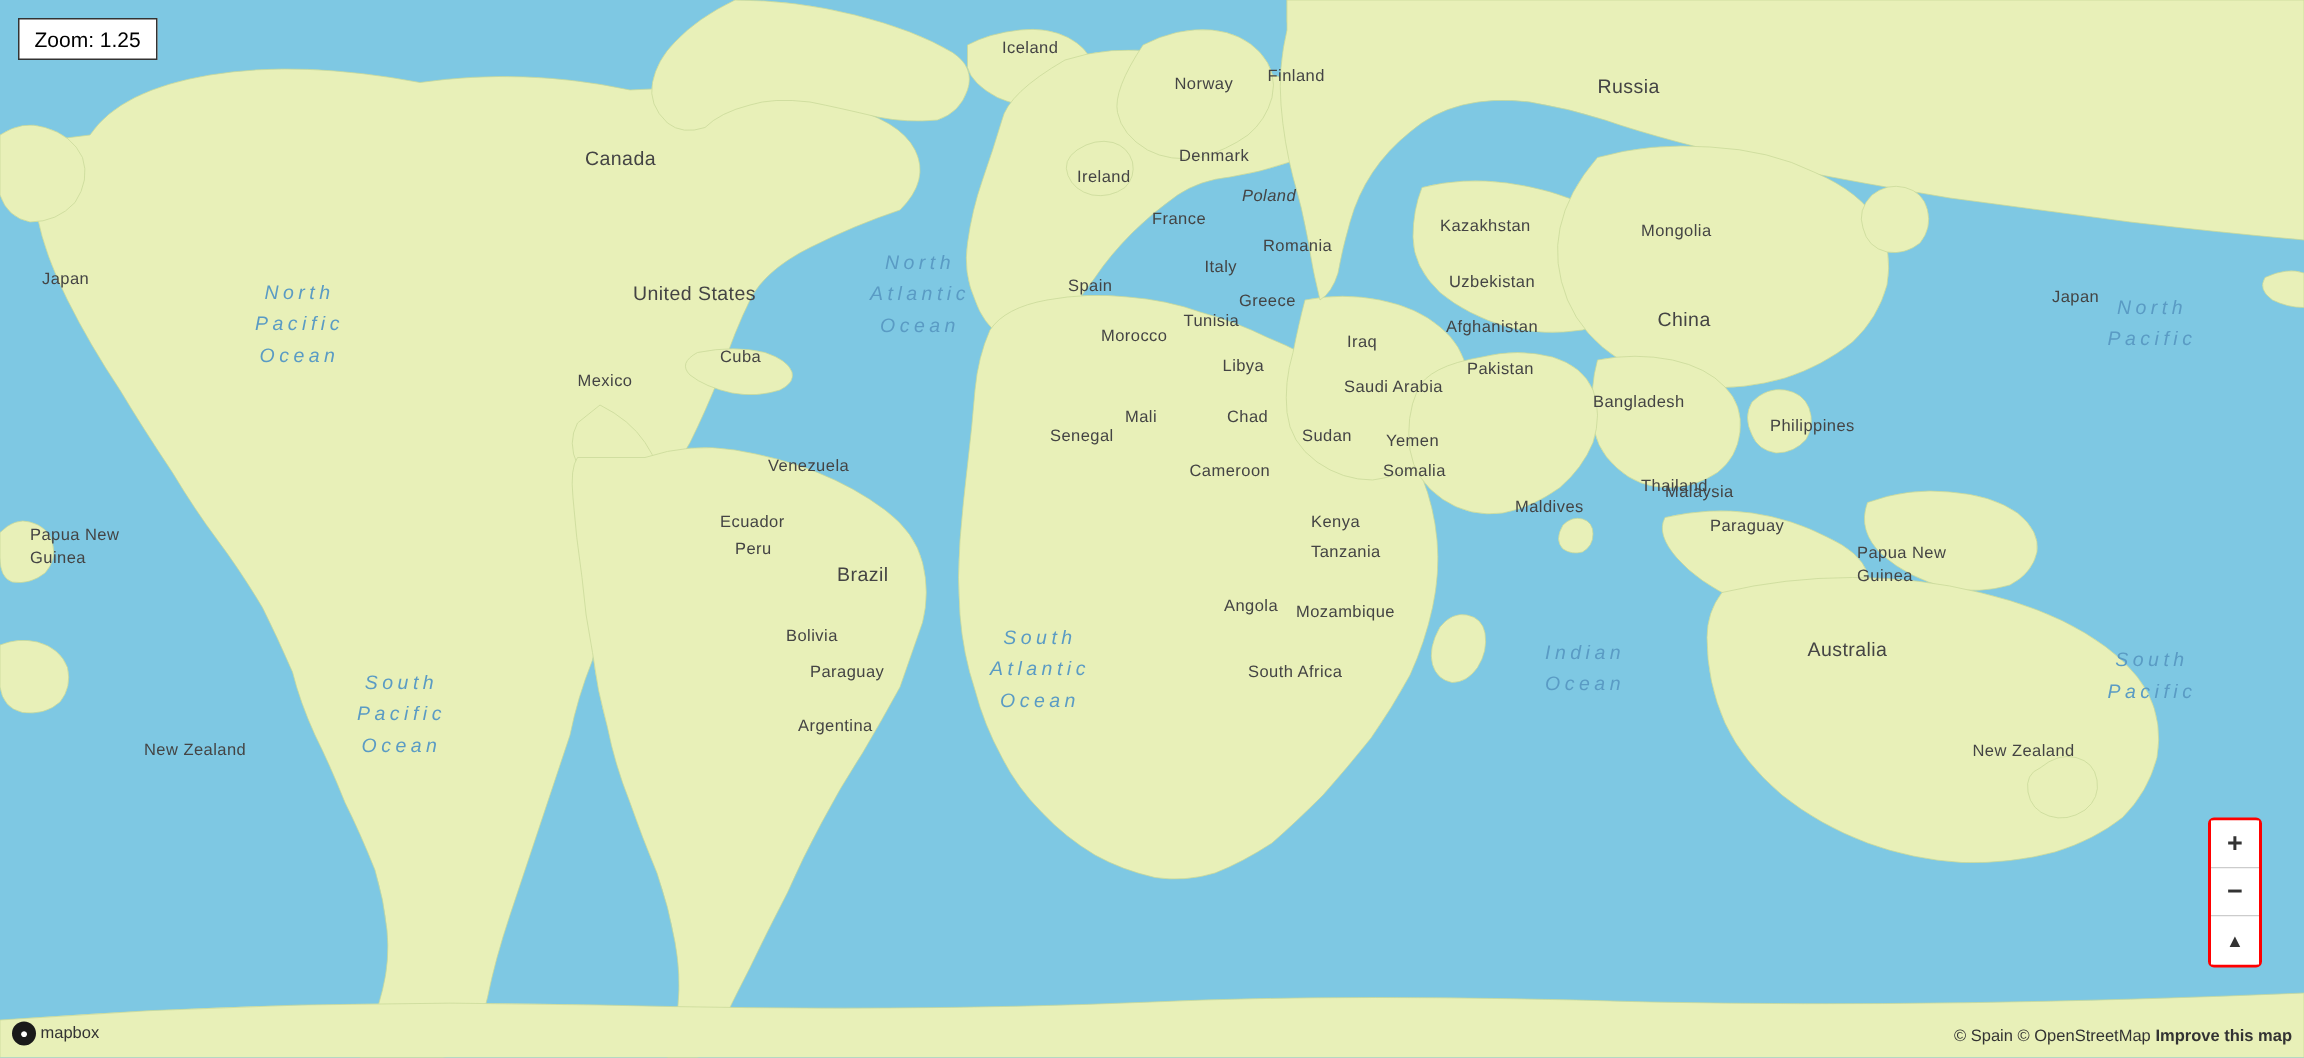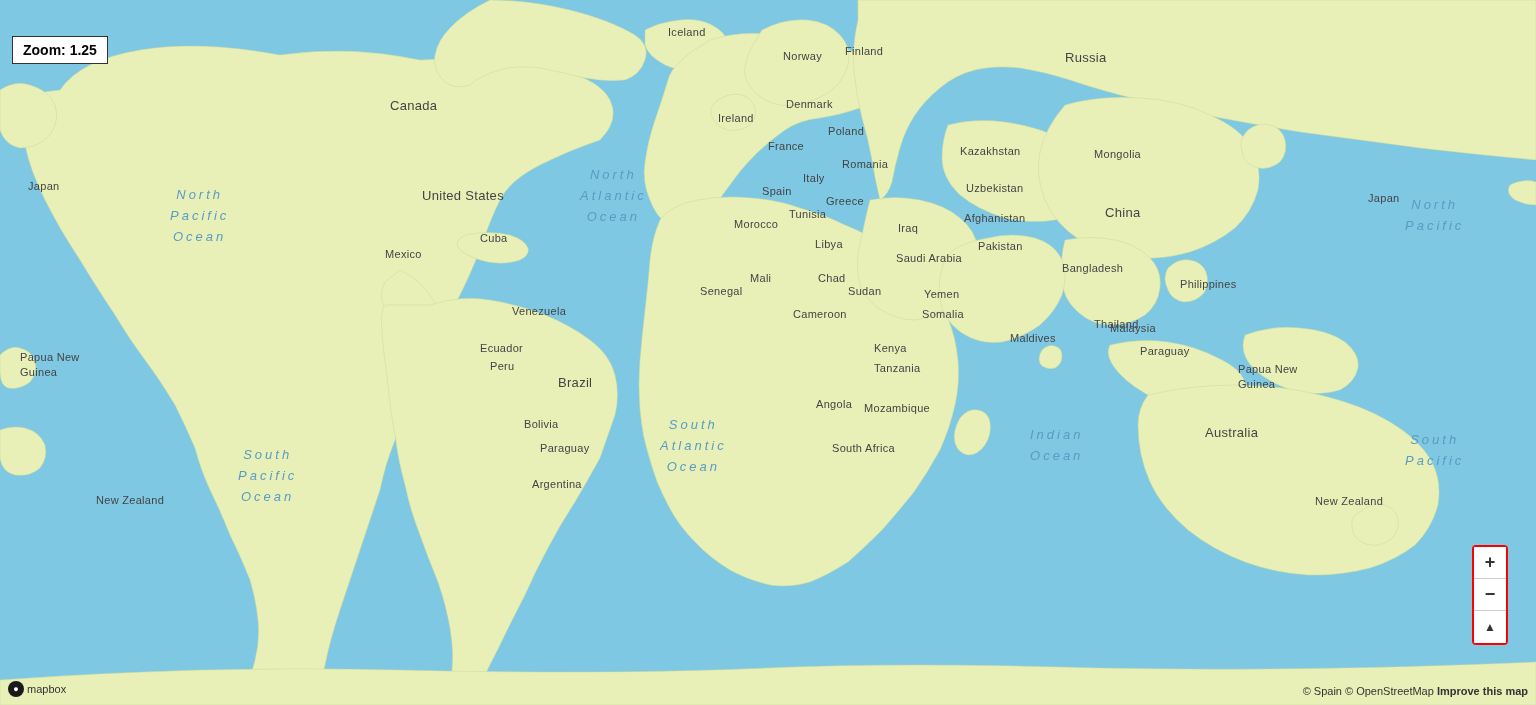--- a/index.html
+++ b/index.html
@@ -21,23 +21,22 @@
     }
 
     #zoom-display {
       position: absolute;
       top: 12px;
       left: 12px;
       background: white;
       border: 1.5px solid #333;
       padding: 5px 10px;
       font-size: 14px;
-      font-weight: bold;
-      z-index: 10;
-      margin-top: 24px;
+      font-weight: normal;
+      z-index: 10;
     }
 
     #map-controls {
       position: absolute;
       right: 28px;
       bottom: 60px;
       z-index: 10;
       border: 2.5px solid red;
       border-radius: 4px;
       background: white;
@@ -211,23 +210,23 @@
     <div class="map-label ocean" style="left:1030px;top:425px;text-align:center;line-height:1.6;">Indian<br>Ocean</div>
     <div class="map-label ocean" style="left:1405px;top:195px;text-align:center;line-height:1.6;">North<br>Pacific</div>
     <div class="map-label ocean" style="left:1405px;top:430px;text-align:center;line-height:1.6;">South<br>Pacific</div>
 
     <div class="map-label" style="left:668px;top:26px;">Iceland</div>
     <div class="map-label" style="left:783px;top:50px;">Norway</div>
     <div class="map-label" style="left:845px;top:45px;">Finland</div>
     <div class="map-label large" style="left:1065px;top:50px;">Russia</div>
     <div class="map-label" style="left:718px;top:112px;">Ireland</div>
     <div class="map-label" style="left:786px;top:98px;">Denmark</div>
-    <div class="map-label" style="left:828px;top:125px;">Poland</div>
+    <div class="map-label" style="left:828px;top:125px;font-style:italic;">Poland</div>
     <div class="map-label" style="left:768px;top:140px;">France</div>
-    <div class="map-label" style="left:762px;top:185px;">Spain</div>
+    <div class="map-label" style="left:712px;top:185px;">Spain</div>
     <div class="map-label" style="left:803px;top:172px;">Italy</div>
     <div class="map-label" style="left:842px;top:158px;">Romania</div>
     <div class="map-label" style="left:826px;top:195px;">Greece</div>
     <div class="map-label" style="left:734px;top:218px;">Morocco</div>
     <div class="map-label" style="left:789px;top:208px;">Tunisia</div>
     <div class="map-label" style="left:815px;top:238px;">Libya</div>
     <div class="map-label" style="left:960px;top:145px;">Kazakhstan</div>
     <div class="map-label" style="left:966px;top:182px;">Uzbekistan</div>
     <div class="map-label" style="left:964px;top:212px;">Afghanistan</div>
     <div class="map-label" style="left:978px;top:240px;">Pakistan</div>
@@ -238,21 +237,21 @@
     <div class="map-label" style="left:1152px;top:278px;padding-left:28px;">Philippines</div>
     <div class="map-label" style="left:1110px;top:322px;">Malaysia</div>
     <div class="map-label" style="left:1140px;top:345px;">Paraguay</div>
     <div class="map-label" style="left:898px;top:222px;">Iraq</div>
     <div class="map-label" style="left:896px;top:252px;">Saudi Arabia</div>
     <div class="map-label" style="left:924px;top:288px;">Yemen</div>
     <div class="map-label" style="left:1010px;top:332px;">Maldives</div>
     <div class="map-label" style="left:700px;top:285px;">Senegal</div>
     <div class="map-label" style="left:750px;top:272px;">Mali</div>
     <div class="map-label" style="left:818px;top:272px;">Chad</div>
-    <div class="map-label" style="left:848px;top:285px;">Sudan</div>
+    <div class="map-label" style="left:868px;top:285px;">Sudan</div>
     <div class="map-label" style="left:922px;top:308px;">Somalia</div>
     <div class="map-label" style="left:874px;top:342px;">Kenya</div>
     <div class="map-label" style="left:793px;top:308px;">Cameroon</div>
     <div class="map-label" style="left:816px;top:398px;">Angola</div>
     <div class="map-label" style="left:874px;top:362px;">Tanzania</div>
     <div class="map-label" style="left:864px;top:402px;">Mozambique</div>
     <div class="map-label" style="left:832px;top:442px;">South Africa</div>
     <div class="map-label" style="left:1238px;top:362px;line-height:1.4;">Papua New<br>Guinea</div>
     <div class="map-label large" style="left:1205px;top:425px;">Australia</div>
     <div class="map-label" style="left:1315px;top:495px;">New Zealand</div>

